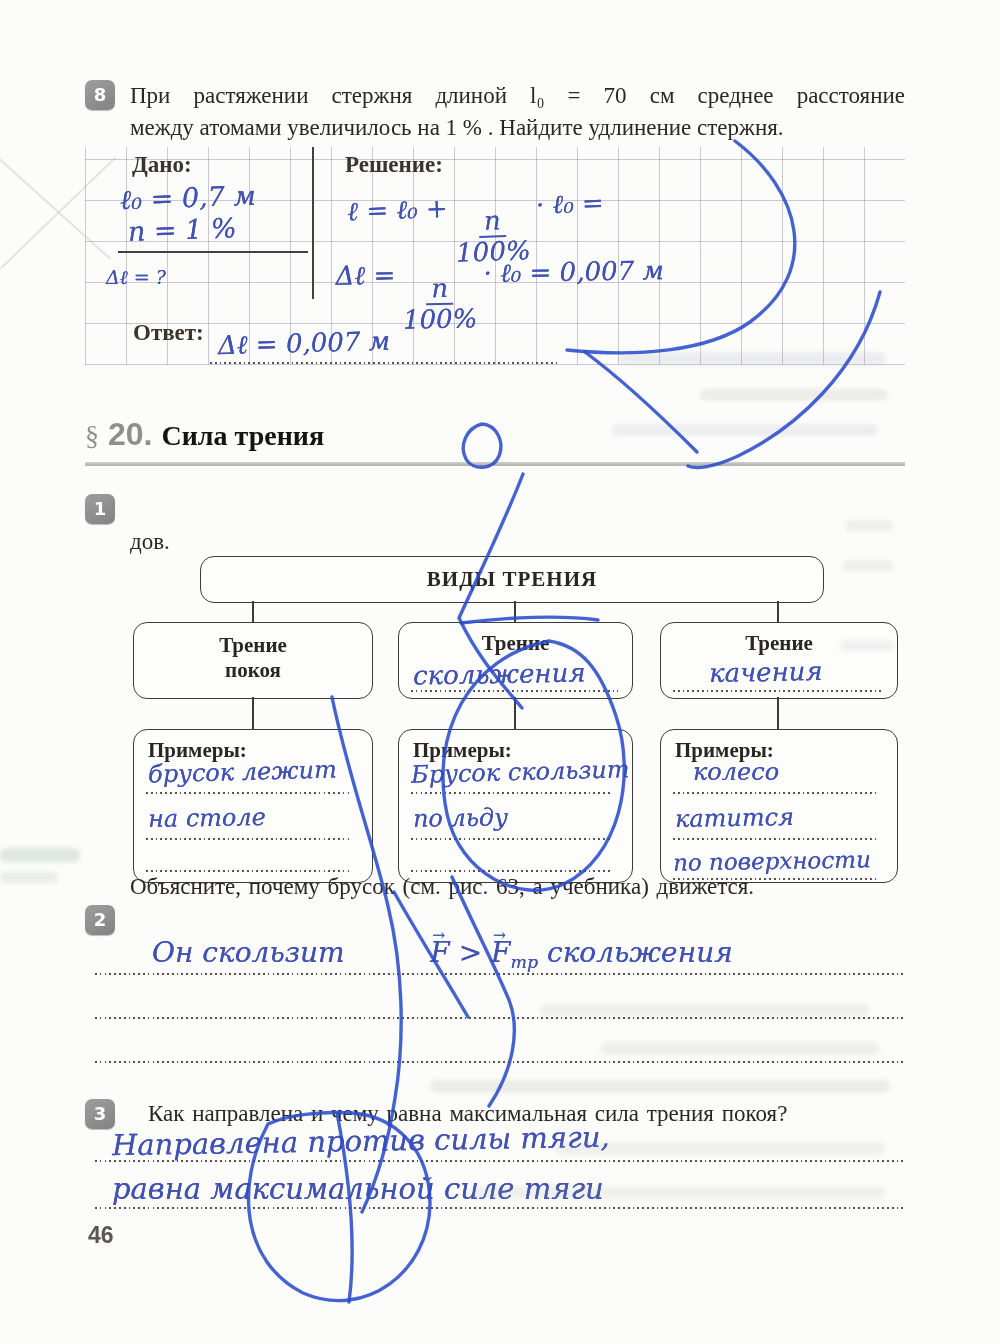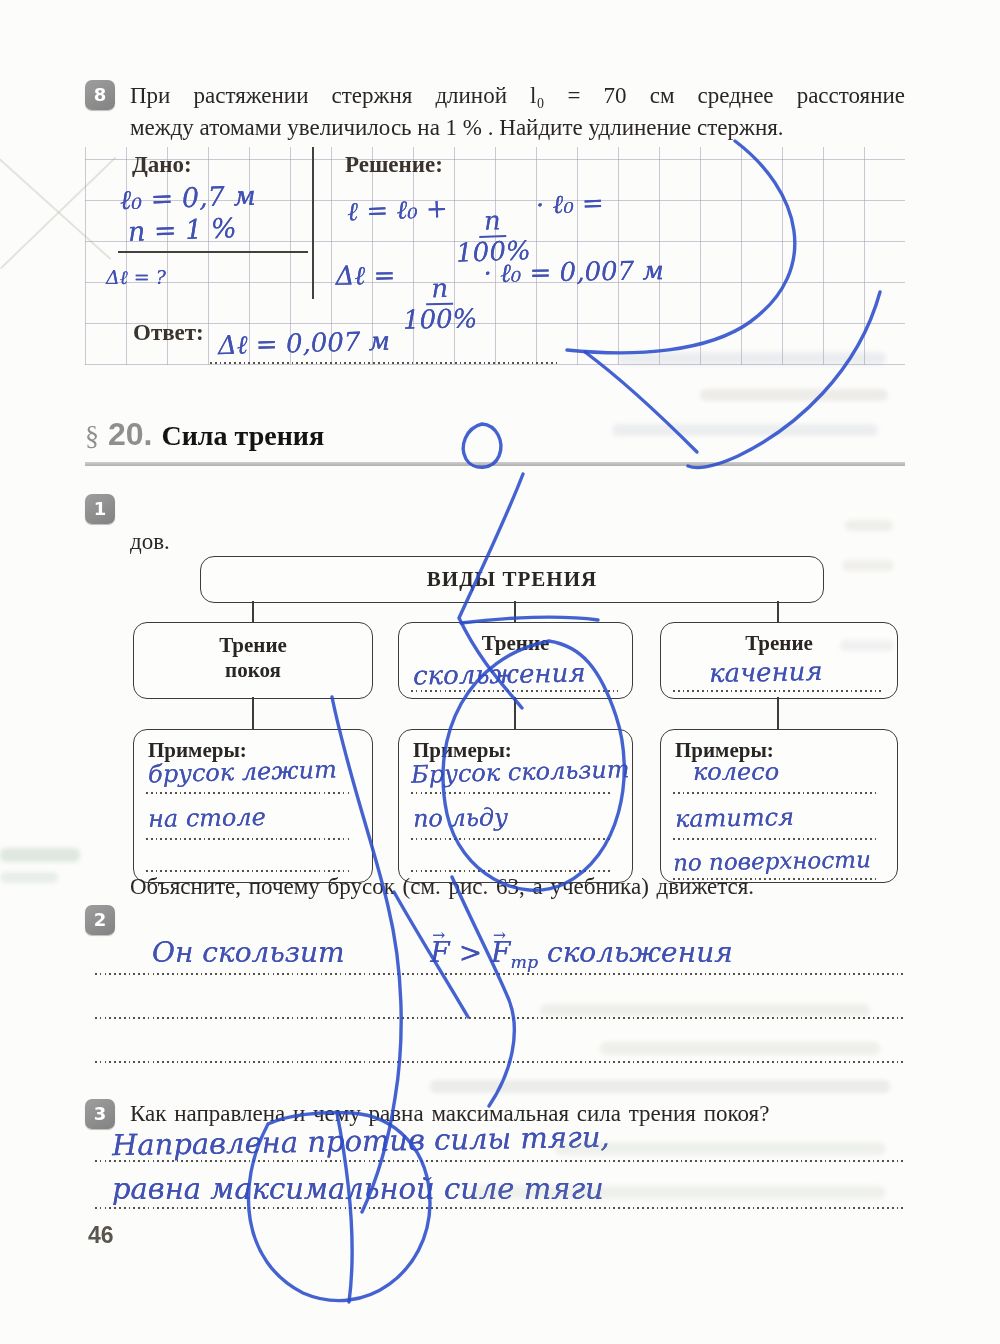--- a/index.html
+++ b/index.html
@@ -159,21 +159,21 @@
     <span class="vec"><span>F</span><span class="vecarrow">→</span></span>
     <span>&gt;</span>
     <span class="vec"><span>F</span><span class="vecarrow">→</span></span><span class="subhw">тр</span>
     <span>скольжения</span>
   </div>
   <div class="abs dots" style="left:95px;top:973px;width:810px;"></div>
   <div class="abs dots" style="left:95px;top:1017px;width:810px;"></div>
   <div class="abs dots" style="left:95px;top:1061px;width:810px;"></div>
 
   <div class="abs badge" style="left:85px;top:1099px;">3</div>
-  <div class="abs ptext" style="left:130px;top:1097px;width:775px;word-spacing:2px;">Как направлена и чему равна максимальная сила трения покоя?</div>
+  <div class="abs ptext" style="left:148px;top:1097px;width:775px;word-spacing:2px;">Как направлена и чему равна максимальная сила трения покоя?</div>
   <div class="abs hw" style="left:112px;top:1124px;font-size:29px;transform:rotate(-1deg);">Направлена  против  силы  тяги,</div>
   <div class="abs dots" style="left:95px;top:1160px;width:810px;"></div>
   <div class="abs hw" style="left:112px;top:1172px;font-size:29px;">равна   максимальной   силе  тяги</div>
   <div class="abs dots" style="left:95px;top:1207px;width:810px;"></div>
 
   <div class="abs pageno" style="left:88px;top:1222px;">46</div>
 
   <div class="sm" style="left:618px;top:352px;width:268px;height:13px;background:#97a0b8;opacity:.16;"></div>
   <div class="sm" style="left:700px;top:389px;width:188px;height:12px;background:#9a948a;opacity:.15;"></div>
   <div class="sm" style="left:612px;top:424px;width:266px;height:12px;background:#8f98b2;opacity:.14;"></div>

